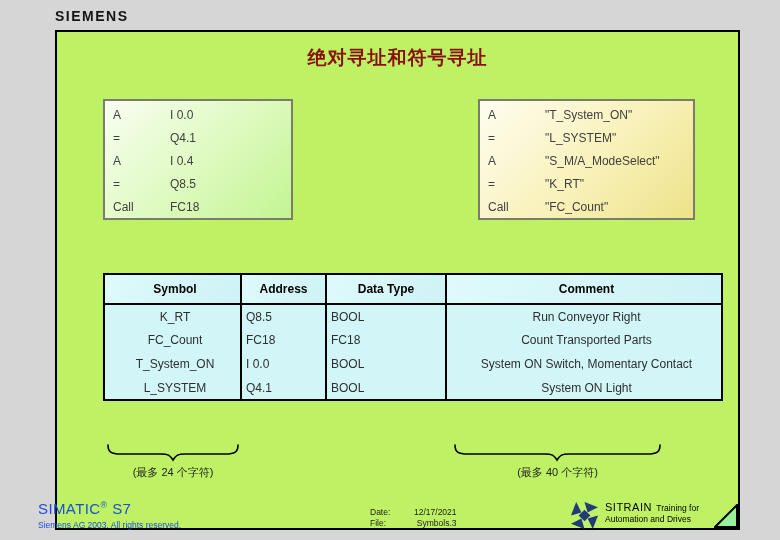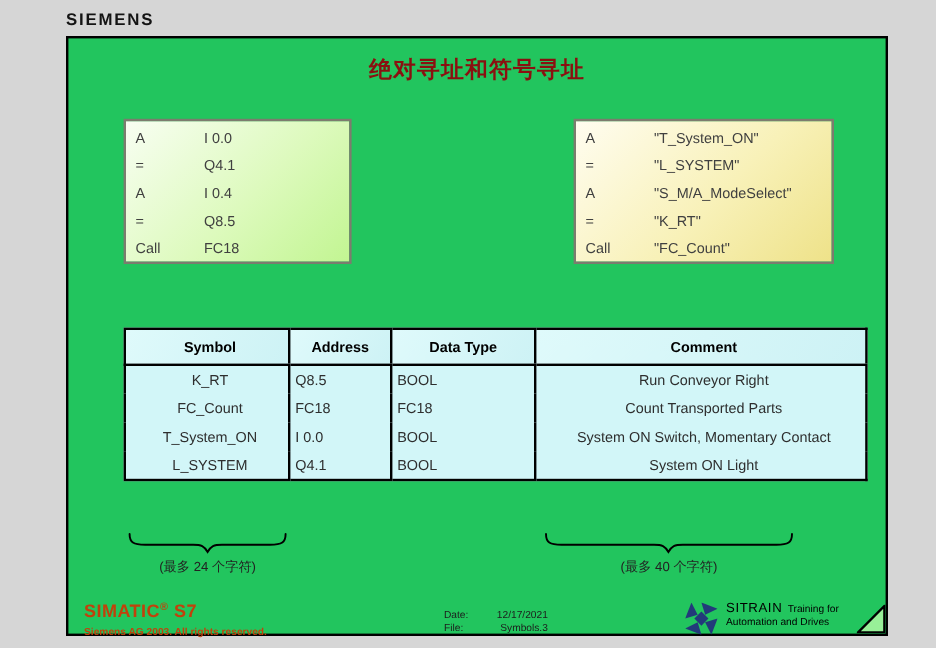--- a/index.html
+++ b/index.html
@@ -4,21 +4,21 @@
 <style>
   * { margin:0; padding:0; box-sizing:border-box; }
   html,body { background:#d6d6d6; }
   body { font-family:"Liberation Sans", sans-serif; }
   .page { position:relative; width:780px; height:540px; background:#d6d6d6; overflow:hidden; }
 
   .siemens-logo { position:absolute; left:55px; top:8px; font-size:14px; font-weight:bold;
                   letter-spacing:1.5px; color:#141414; }
 
   .slide { position:absolute; left:55px; top:30px; width:685px; height:500px;
-           background:#22c55e; border:2px solid #000; }
+           background:#bef264; border:2px solid #000; }
 
   .slide-title { position:absolute; top:13px; left:0; width:100%; text-align:center;
                  font-size:19px; font-weight:bold; color:#8a1010; letter-spacing:1px; }
 
   .code-box { position:absolute; top:67px; height:121px; border:2px solid #7c7c6e;
               font-size:12px; color:#404040; padding-top:2px; }
   .code-box.green { left:46px; width:190px;
       background:linear-gradient(135deg,#f8fef2 0%,#ddfabd 55%,#c2f592 100%); }
   .code-box.yellow { left:421px; width:217px;
       background:linear-gradient(135deg,#fffdf0 0%,#f8f1b8 55%,#eee289 100%); }
@@ -38,21 +38,21 @@
   table.symtab tbody tr.tall td { height:41px; }
   .col-left   { text-align:center; padding-left:9px; padding-right:4px; }
   .col-center { padding:0 4px; }
 
   .brace { position:absolute; top:412px; }
   .brace svg { display:block; }
   .brace-label { position:absolute; top:433px; font-size:11px; color:#222; text-align:center; }
 
   .corner-triangle { position:absolute; right:0; bottom:0; width:24px; height:24px; }
 
-  .footer-simatic { position:absolute; left:70px; top:500px; color:#c2410c;font-weight:bold; }
+  .footer-simatic { position:absolute; left:38px; top:500px; color:#1d4ed8; }
   .fs-main { font-size:15px; letter-spacing:0.4px; }
   .fs-main sup { font-size:9px; }
   .fs-copy { font-size:8.5px; margin-top:3px; }
 
   .footer-fileinfo { position:absolute; left:370px; top:507px; font-size:8.5px; color:#1c1c1c; }
   .fi-row { display:flex; line-height:11px;justify-content:space-between; }
   .fi-label { width:44px; flex:0 0 44px; }
 
   .footer-sitrain { position:absolute; left:571px; top:500px; display:flex; align-items:flex-start; }
   .sitrain-logo { width:27px; height:27px; margin-right:7px; margin-top:2px; }

